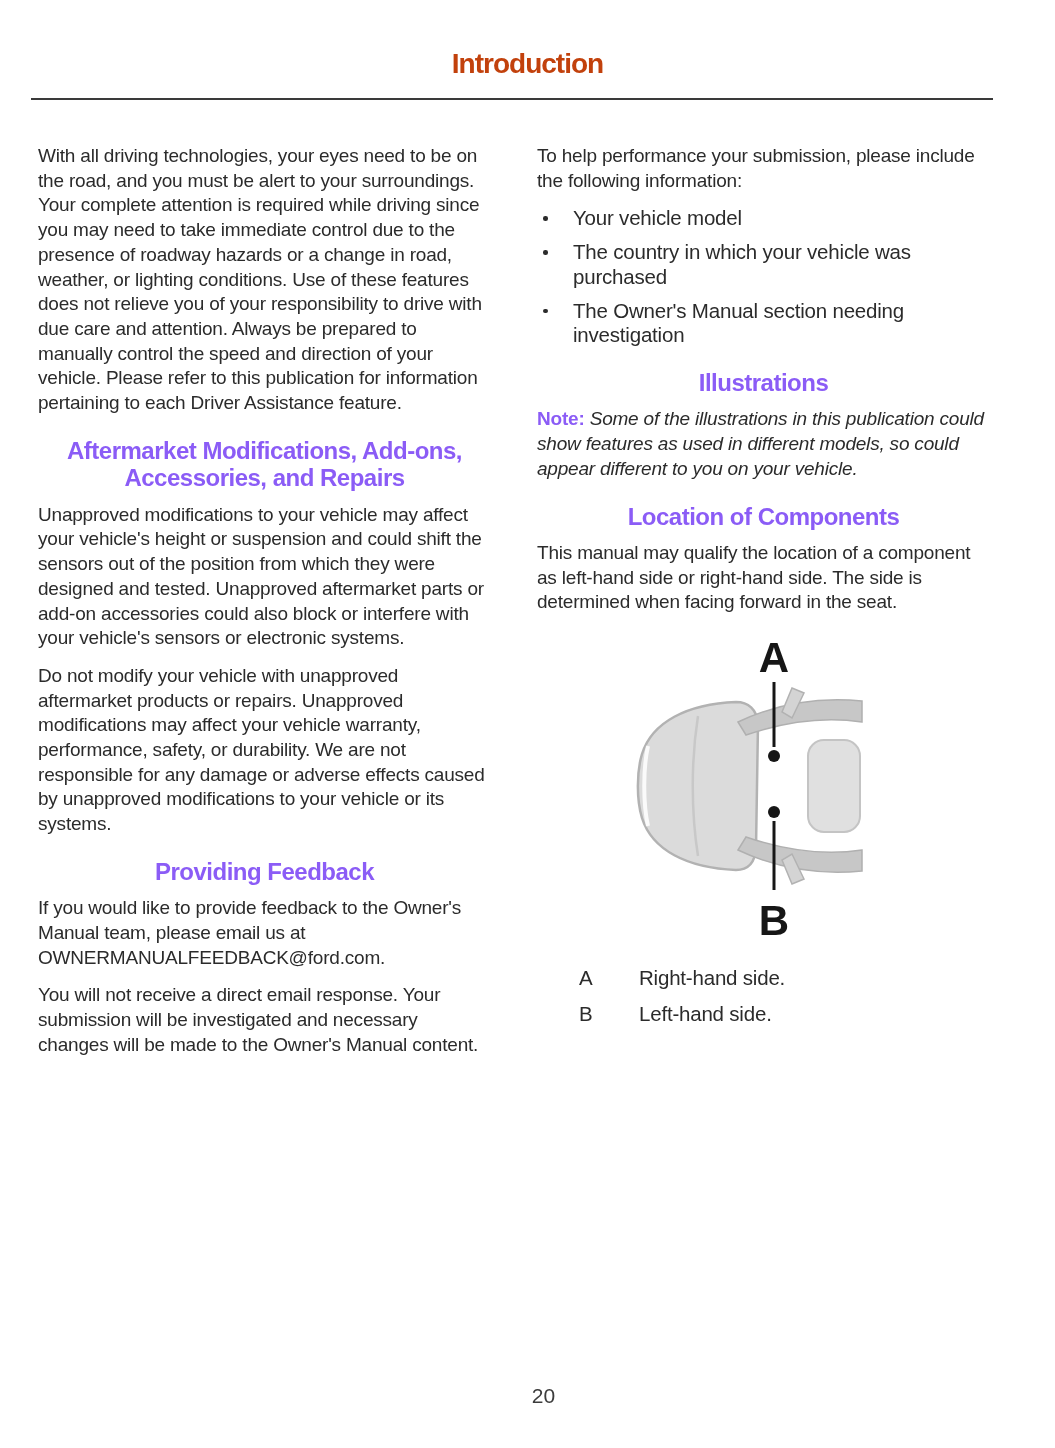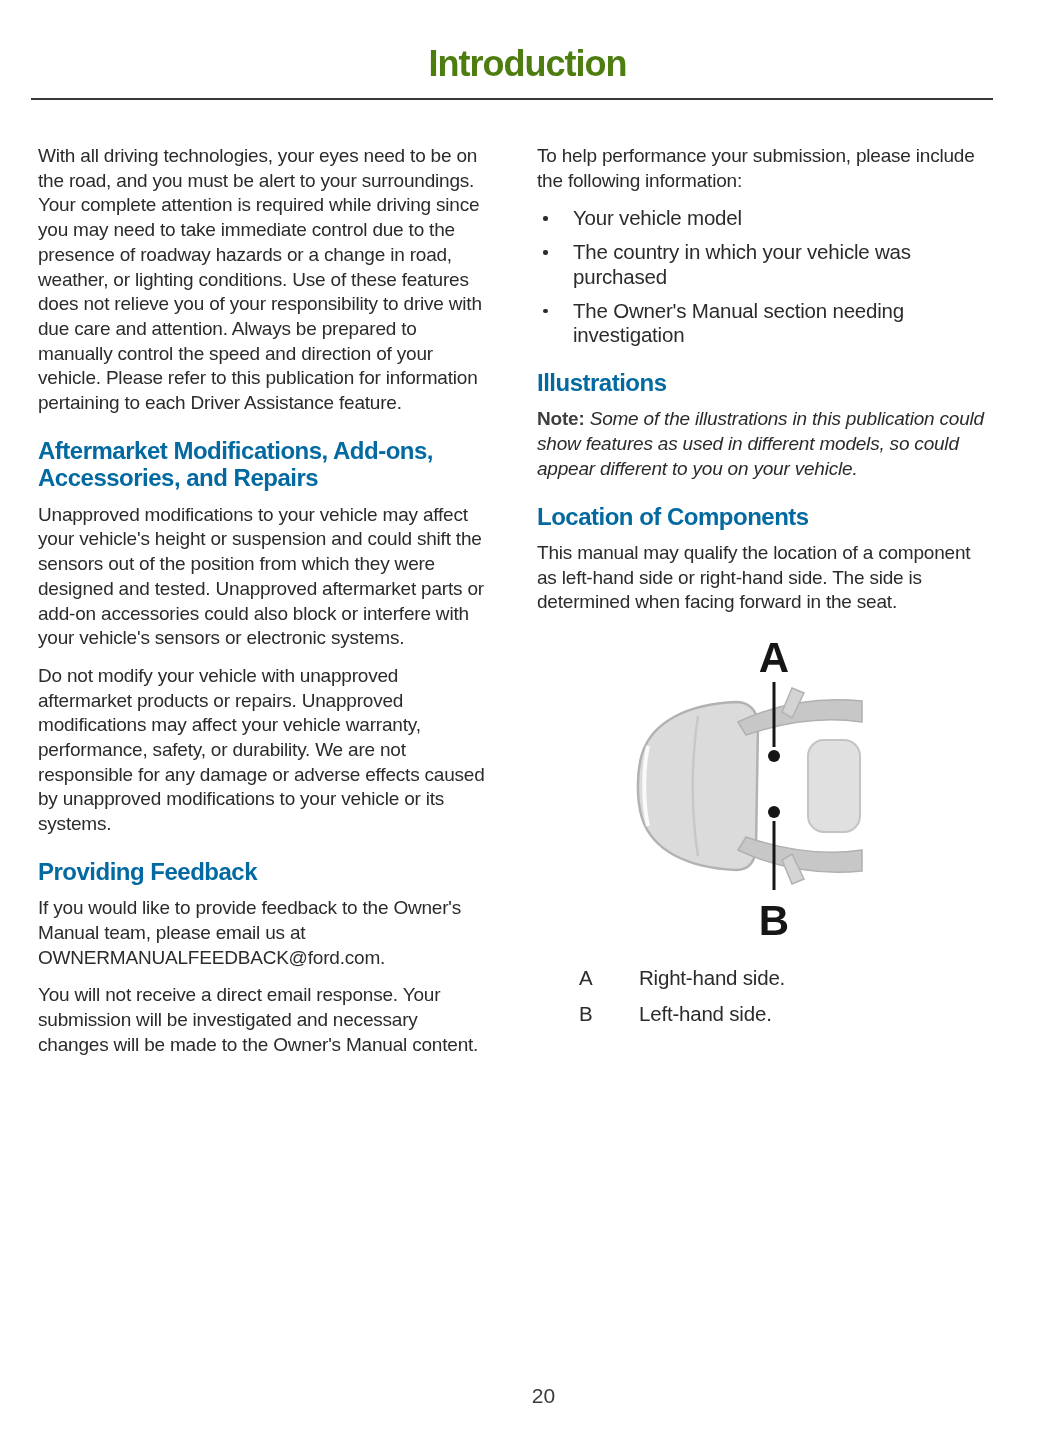--- a/index.html
+++ b/index.html
@@ -10,25 +10,25 @@
     height: 1448px;
     margin: 0 auto;
     background: #ffffff;
     font-family: "Liberation Sans", sans-serif;
     color: #2b2b2b;
     overflow: hidden;
   }
   
   .page-header { padding-top: 44px; text-align: center; }
   h1.title {
-    font-size: 36px;
+    font-size: 28px;
     line-height: 40px;
     font-weight: bold;
     letter-spacing: -1px;
-    color: #4d7c0f;
+    color: #c2410c;
   }
   .title-rule {
     margin: 14px 62px 0 31px;
     border-top: 2.5px solid #3a3a3a;
   }
   
   .columns {
     display: flex;
     gap: 46px;
     padding: 44px 65px 0 38px;
@@ -39,22 +39,23 @@
     line-height: 24.7px;
     letter-spacing: -0.2px;
     margin-bottom: 13px;
     color: #2b2b2b;
   }
   h2.section {
     font-size: 24px;
     line-height: 27.5px;
     font-weight: bold;
     letter-spacing: -0.5px;
-    color: #0369a1;
+    color: #8b5cf6;
     margin: 21px 0 11px 0;
+    text-align: center;
   }
   
   ul.plain {
     list-style: none;
     margin: 2px 0 10px 0;
   }
   ul.plain li {
     position: relative;
     padding-left: 36px;
     font-size: 20.5px;
@@ -66,21 +67,21 @@
     position: absolute;
     left: 6px;
     top: 10px;
     width: 4.5px;
     height: 4.5px;
     border-radius: 50%;
     background: #2b2b2b;
   }
   
   p.note { margin-bottom: 13px; }
-  p.note .note-label { font-weight: bold; font-style: normal; color: #404040; }
+  p.note .note-label { font-weight: bold; font-style: normal; color: #8b5cf6; }
   p.note .note-text { font-style: italic; }
   
   .illustration {
     width: 360px;
     height: 330px;
     margin: 12px auto 0 auto;
   }
   .illustration svg text {
     font-family: "Liberation Sans", sans-serif;
     font-weight: bold;

